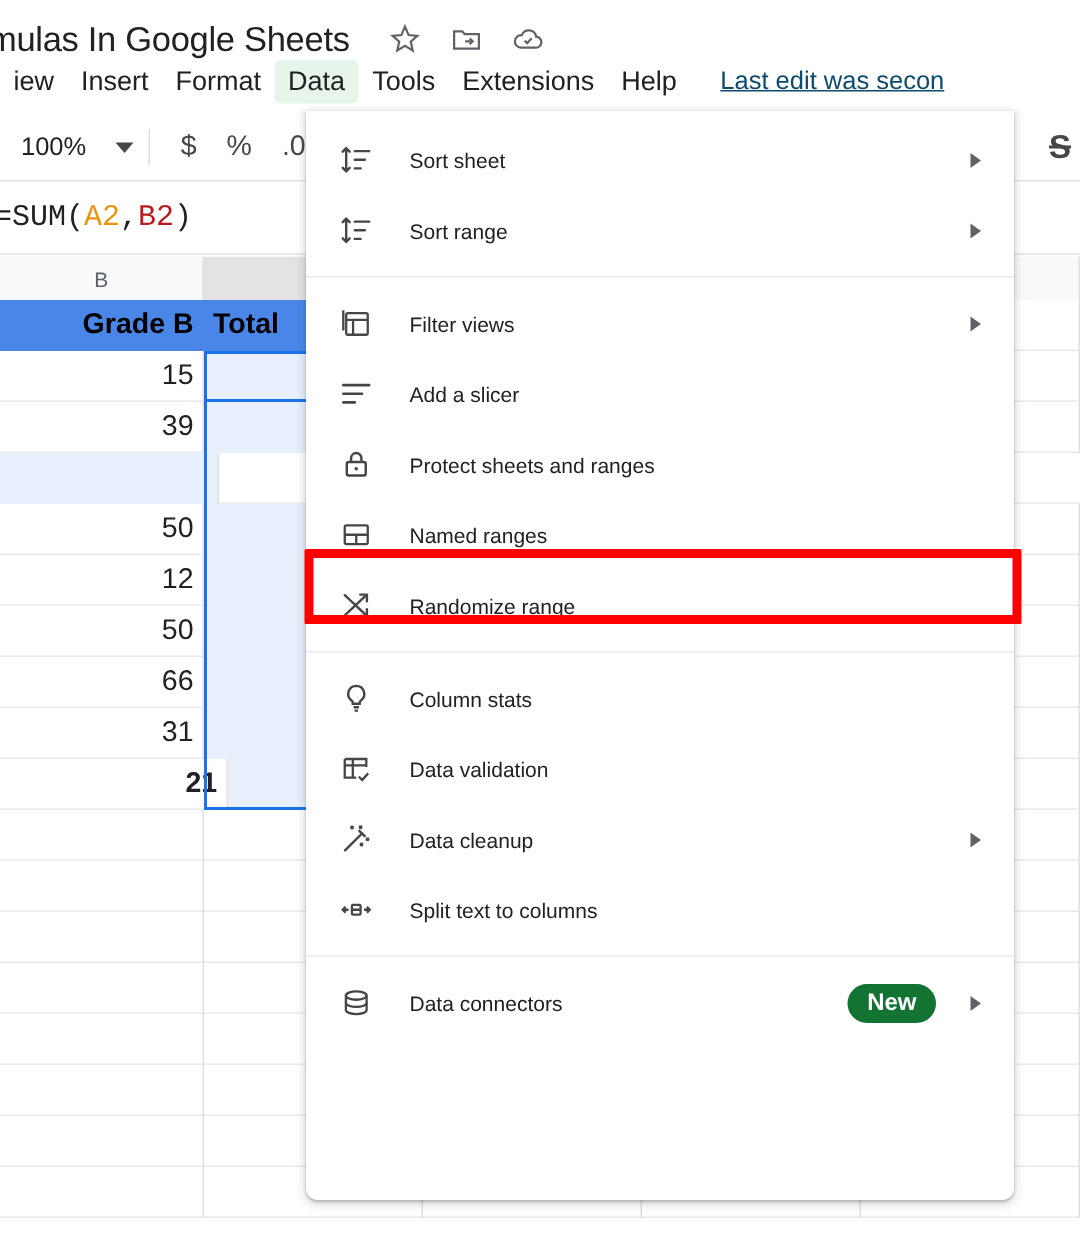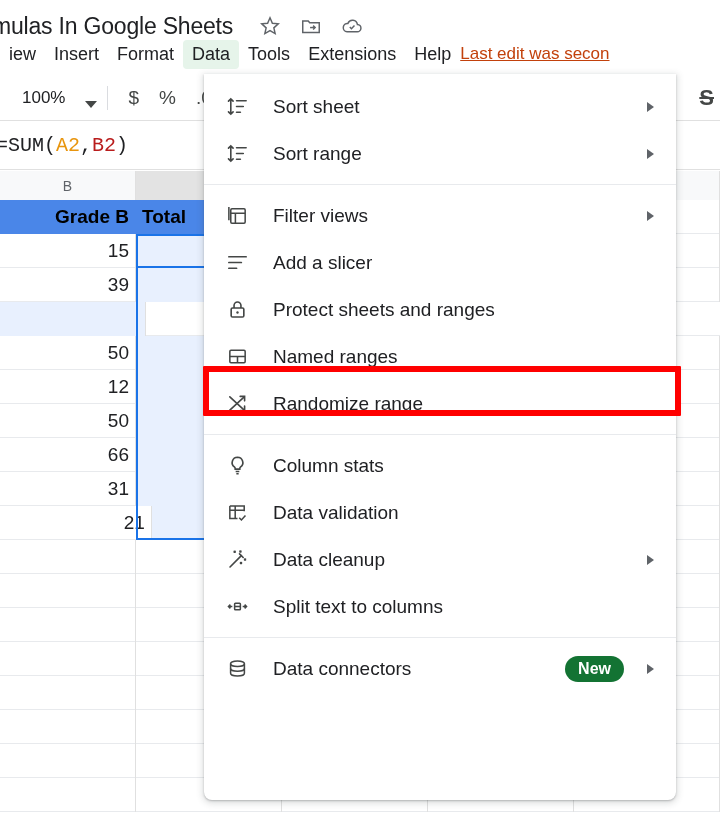--- a/index.html
+++ b/index.html
@@ -28,30 +28,30 @@
   
   .menubar {
     position: absolute; left: 0; top: 36px; width: 720px; height: 36px;
     display: flex; align-items: center; font-size: 18px; color: #202124;
   }
   .menu-item {
     padding: 4px 9px; border-radius: 4px; cursor: pointer; white-space: nowrap;
   }
   .menu-item.active { background: #e6f4ea; }
   .last-edit {
-    font-size: 17px; color: #c2410c; text-decoration: underline;
-    white-space: nowrap; cursor: pointer;
+    font-size: 17px; color: #0c4a6e; text-decoration: underline;
+    margin-left: 20px; white-space: nowrap; cursor: pointer;
   }
 
   
   .toolbar {
     position: absolute; left: 0; top: 76px; width: 720px; height: 44px;
     display: flex; align-items: center; color: #444746;
   }
-  .zoom-box { display: flex; align-items: flex-end; margin-left: 16px; }
+  .zoom-box { display: flex; align-items: center; margin-left: 8px; }
   .zoom-val { font-size: 17px; color: #202124; padding: 0 6px; }
   .caret-dn { width: 0; height: 0; border-left: 6px solid transparent;
               border-right: 6px solid transparent; border-top: 7px solid #444746;
               margin-left: 14px; }
   .tb-sep { width: 1px; height: 24px; background: #dadce0; margin: 0 10px; }
   .tb-btn { font-size: 19px; color: #444746; padding: 0 10px; cursor: pointer; }
   .tb-right { position: absolute; right: 0; top: 0; height: 44px;
               display: flex; align-items: center; }
 
   
@@ -108,21 +108,21 @@
   }
   .mi {
     position: relative; display: flex; align-items: center; height: 47px;
     padding: 0 18px 0 20px; cursor: pointer;
   }
   .mi-icon {
     width: 26px; height: 26px; flex: 0 0 26px; color: #444746;
     display: flex; align-items: center; justify-content: center; margin-right: 23px;
   }
   .mi-icon svg { display: block; }
-  .mi-label { font-size: 19px; color: #202124; white-space: nowrap; }
+  .mi-label { font-size: 14px; color: #202124; white-space: nowrap; }
   .mi-arrow {
     position: absolute; right: 22px; top: 50%; margin-top: -5px;
     width: 0; height: 0; border-top: 5px solid transparent;
     border-bottom: 5px solid transparent; border-left: 7px solid #5f6368;
   }
   .mi-badge {
     position: absolute; right: 52px; top: 50%; margin-top: -13px;
     background: #137333; color: #fff; font-size: 16px; font-weight: bold;
     border-radius: 13px; padding: 3px 13px 4px; line-height: 19px;
   }
@@ -264,21 +264,21 @@
             <div class="gcell" style="width: 146px;"></div>
           </div>
           <div class="grow">
             <div class="gcell num" style="width: 136px;">31</div>
             <div class="gcell selrange" style="width: 146px;"></div>
             <div class="gcell" style="width: 146px;"></div>
             <div class="gcell" style="width: 146px;"></div>
             <div class="gcell" style="width: 146px;"></div>
           </div>
           <div class="grow">
-            <div class="gcell num" style="width: 156px;">21</div>
+            <div class="gcell num" style="width: 156px; font-weight: bold;">21</div>
             <div class="gcell selrange" style="width: 146px;"></div>
             <div class="gcell" style="width: 146px;"></div>
             <div class="gcell" style="width: 146px;"></div>
             <div class="gcell" style="width: 146px;"></div>
           </div>
           <div class="grow">
             <div class="gcell num" style="width: 136px;"></div>
             <div class="gcell" style="width: 146px;"></div>
             <div class="gcell" style="width: 146px;"></div>
             <div class="gcell" style="width: 146px;"></div>

